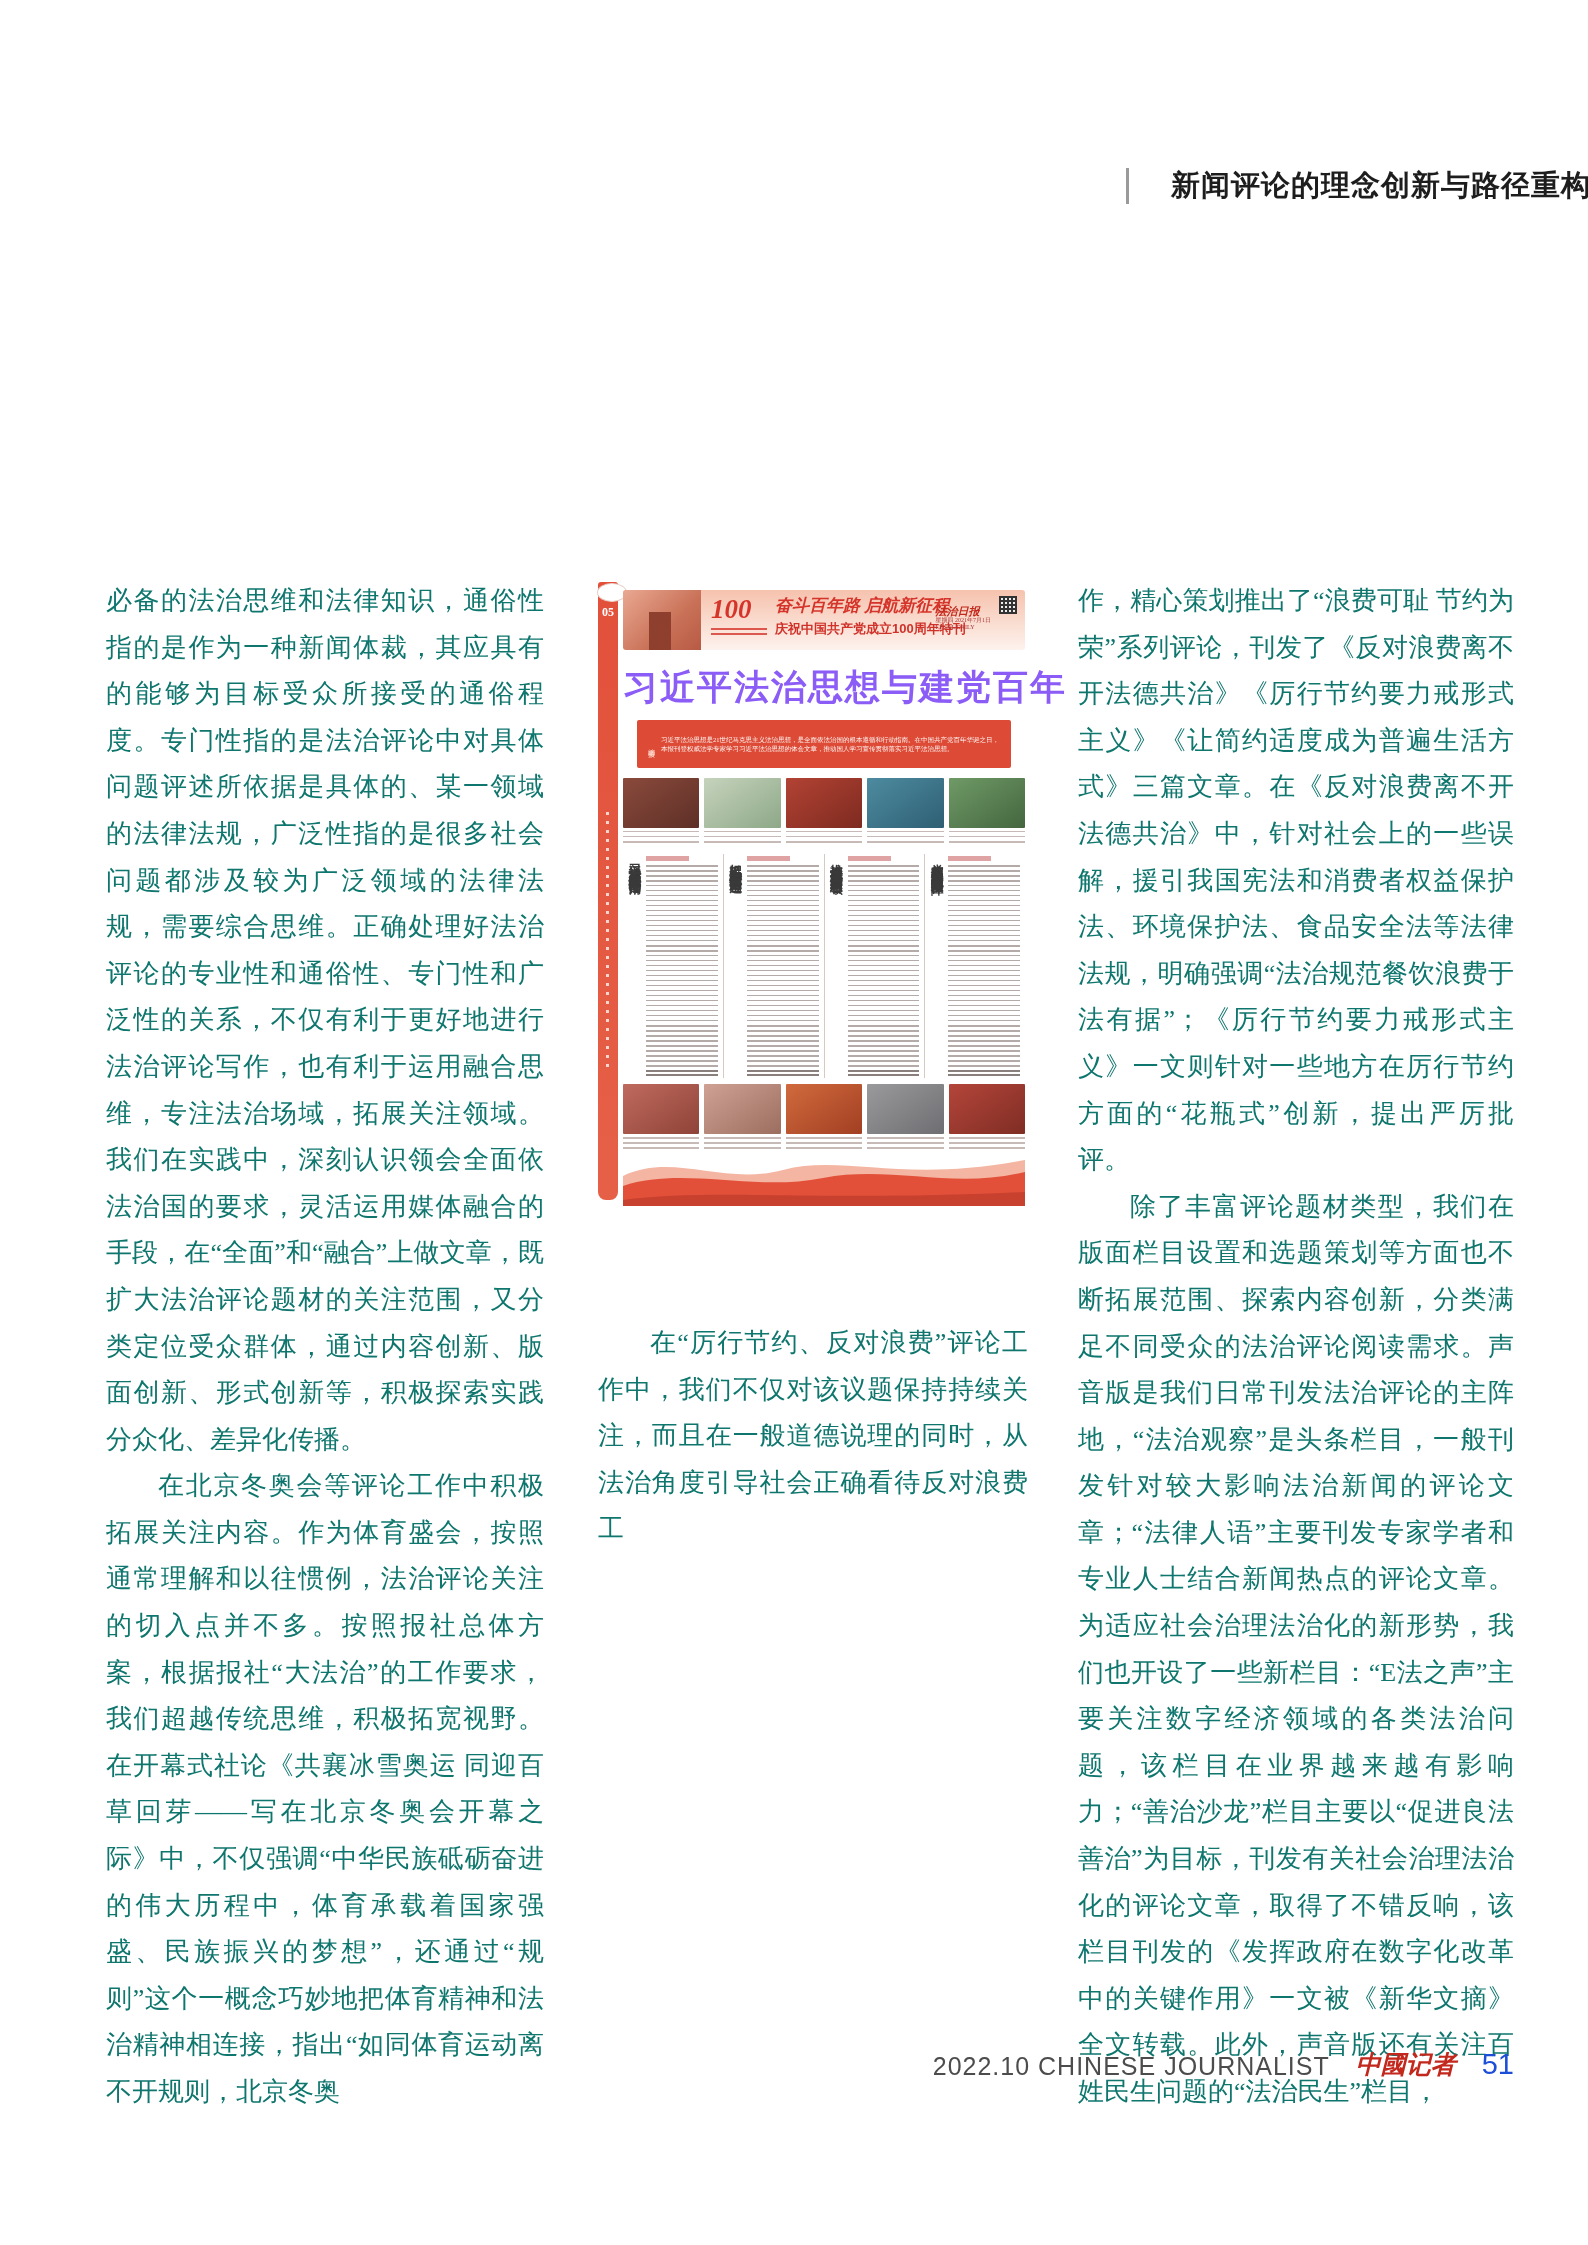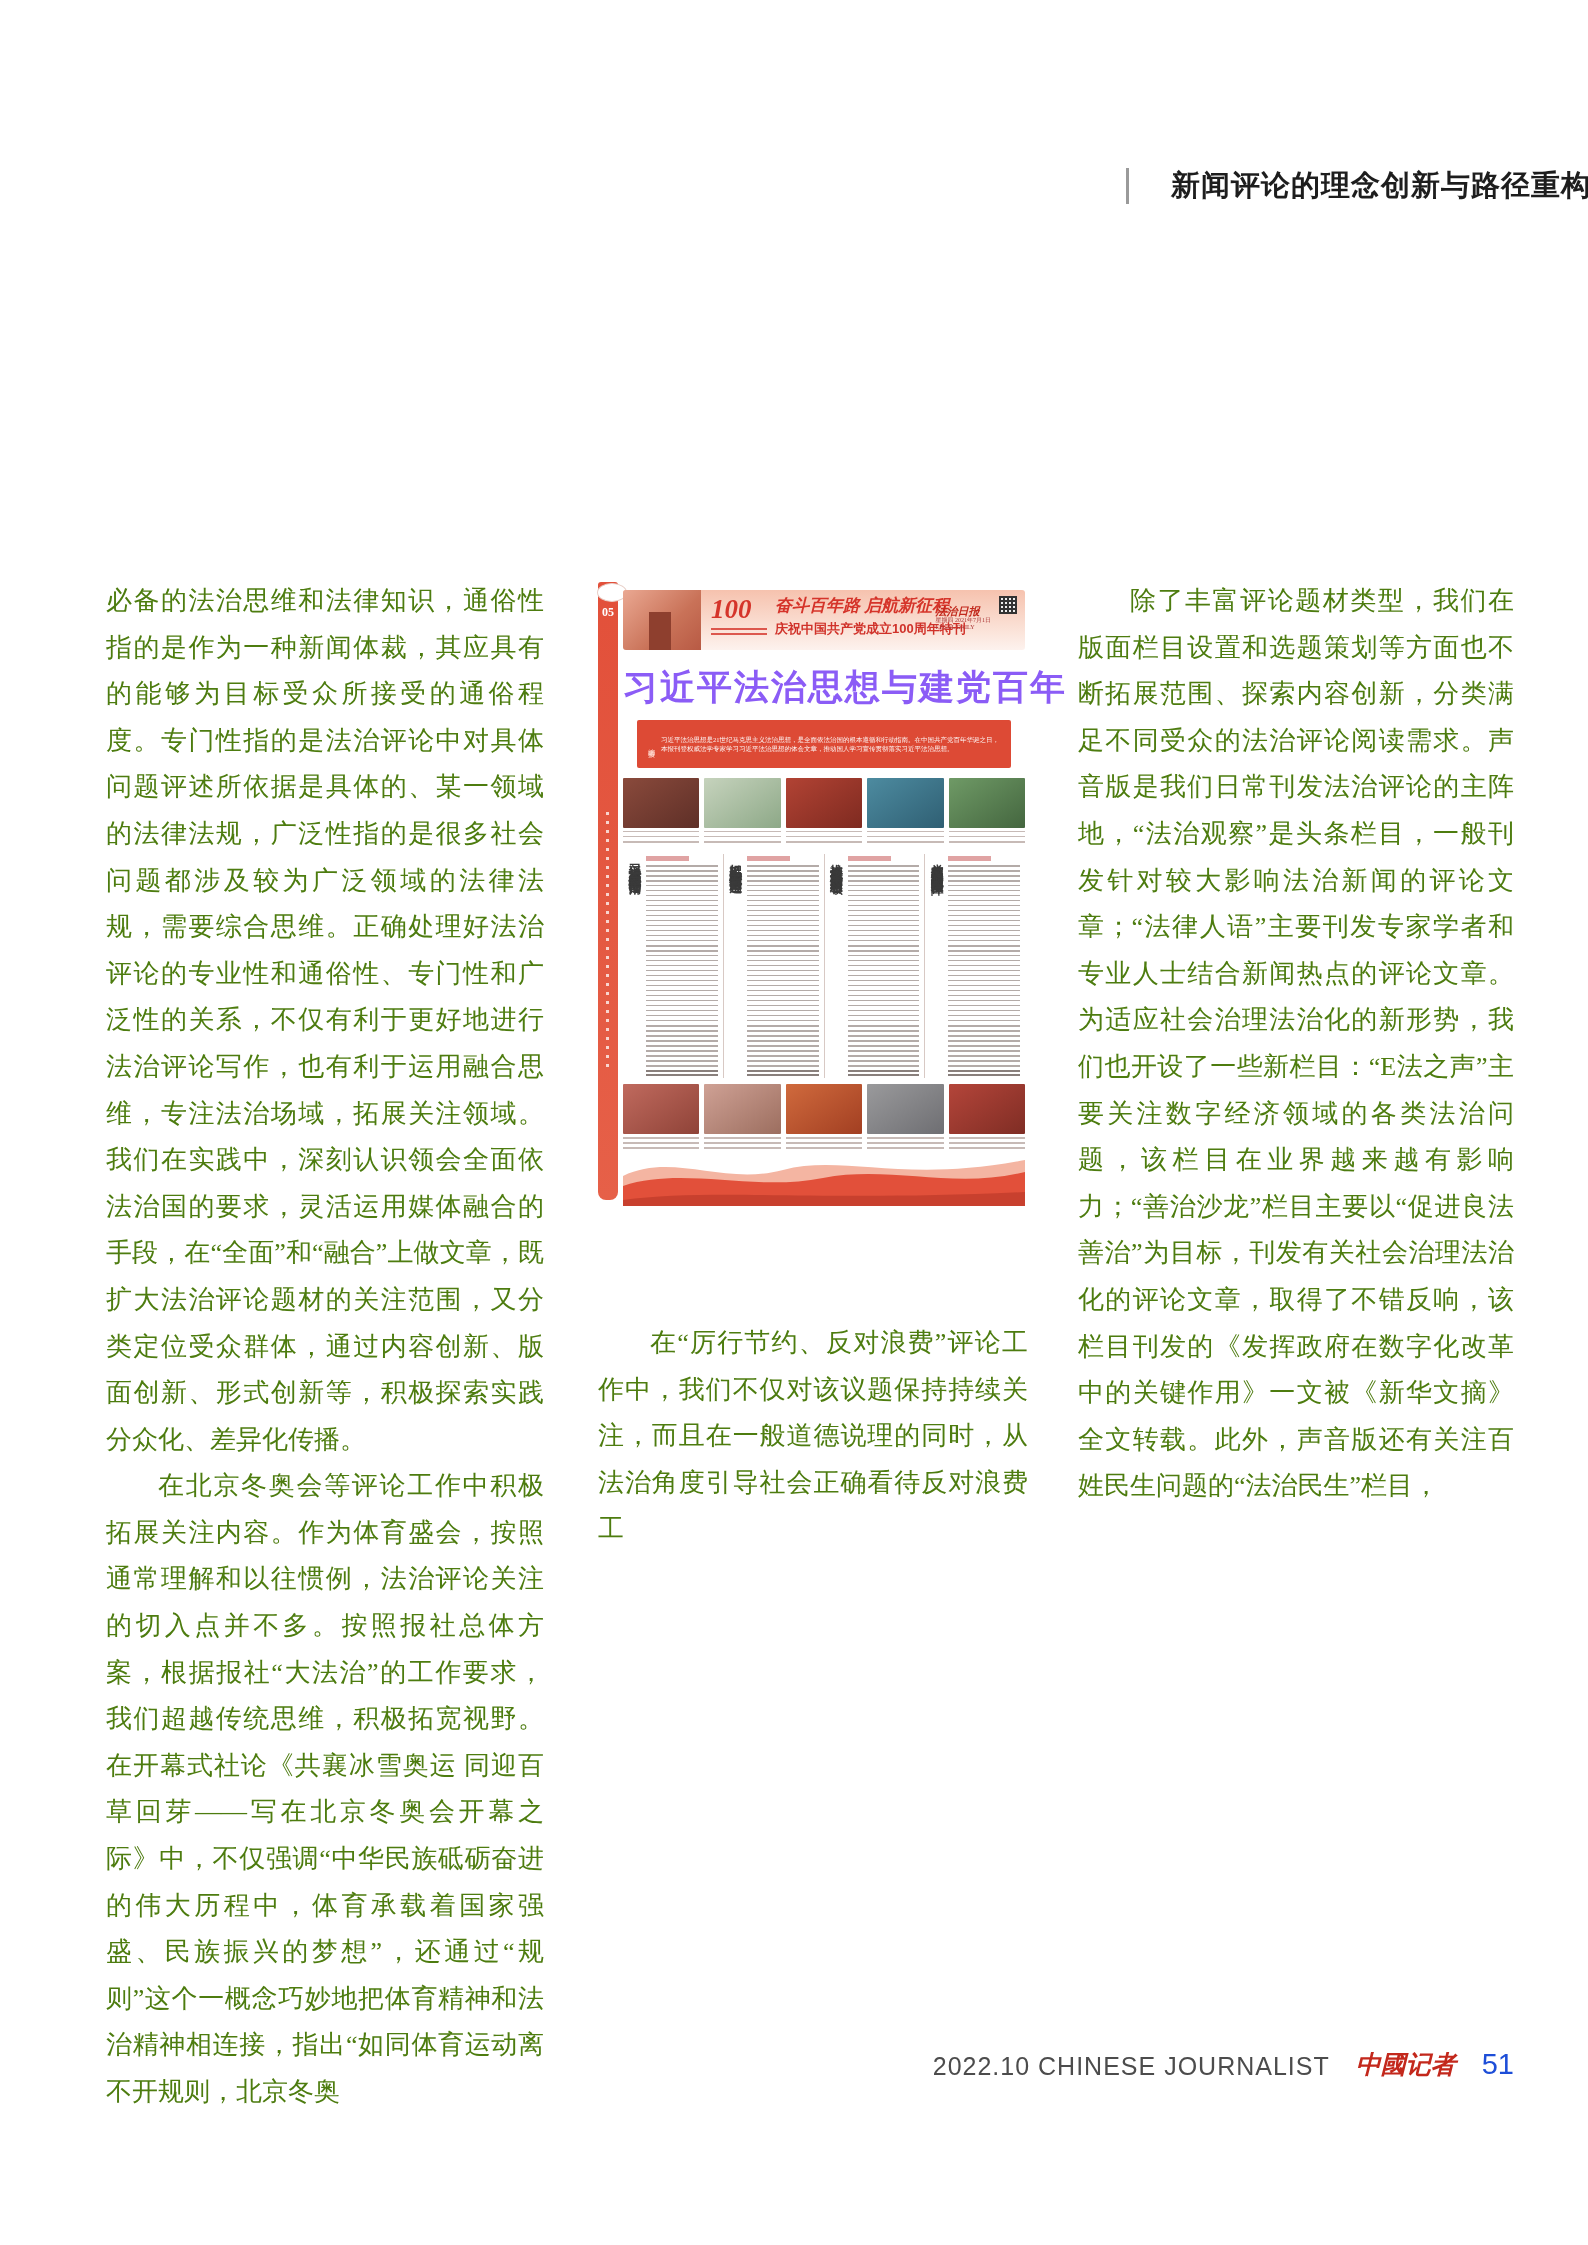--- a/index.html
+++ b/index.html
@@ -8,21 +8,21 @@
     font-family:"Liberation Serif","DejaVu Serif",serif;color:#2e2e2e;
     overflow:hidden;
   }
   
   .runhead{position:absolute;top:166px;left:1126px;display:flex;align-items:flex-start;gap:30px;}
   .runhead .bar{width:3px;height:36px;background:#9a9a9a;margin-right:12px;margin-top:2px;}
   .runhead .txt{font-family:"Liberation Sans","DejaVu Sans",sans-serif;font-weight:700;
     font-size:29px;color:#1d1d1d;letter-spacing:1px;white-space:nowrap;}
   
   .col{position:absolute;font-size:26px;line-height:46.6px;text-align:justify;
-    text-justify:inter-ideograph;color:#4d7c0f;}
+    text-justify:inter-ideograph;color:#0f766e;}
   .col-left{left:106px;top:578px;width:438px;}
   .col-mid-text{left:598px;top:1320px;width:430px;}
   .col-right{left:1078px;top:578px;width:436px;}
   .para{margin:0;}
   .para.indent{text-indent:2em;}
   
   .npimg{position:absolute;left:598px;top:578px;width:430px;height:630px;background:#fff;}
   .np-strip{position:absolute;left:0;top:4px;width:20px;height:618px;
     background:linear-gradient(180deg,#e2503a,#e66048);border-radius:3px 3px 8px 8px;}
   .np-oval{position:absolute;left:-1px;top:5px;width:28px;height:17px;background:#fff;
@@ -217,20 +217,21 @@
       <path d="M0,58 C90,46 200,60 402,50 L402,64 L0,64 Z" fill="#c8402e"></path>
     </svg>
   </div>
 </div>
 
 <div class="col col-mid-text">
   <p class="para indent">在“厉行节约、反对浪费”评论工作中，我们不仅对该议题保持持续关注，而且在一般道德说理的同时，从法治角度引导社会正确看待反对浪费工</p>
 </div>
 
 <div class="col col-right">
+  <p class="para">作，精心策划推出了“浪费可耻 节约为荣”系列评论，刊发了《反对浪费离不开法德共治》《厉行节约要力戒形式主义》《让简约适度成为普遍生活方式》三篇文章。在《反对浪费离不开法德共治》中，针对社会上的一些误解，援引我国宪法和消费者权益保护法、环境保护法、食品安全法等法律法规，明确强调“法治规范餐饮浪费于法有据”；《厉行节约要力戒形式主义》一文则针对一些地方在厉行节约方面的“花瓶式”创新，提出严厉批评。</p>
   <p class="para indent">除了丰富评论题材类型，我们在版面栏目设置和选题策划等方面也不断拓展范围、探索内容创新，分类满足不同受众的法治评论阅读需求。声音版是我们日常刊发法治评论的主阵地，“法治观察”是头条栏目，一般刊发针对较大影响法治新闻的评论文章；“法律人语”主要刊发专家学者和专业人士结合新闻热点的评论文章。为适应社会治理法治化的新形势，我们也开设了一些新栏目：“E法之声”主要关注数字经济领域的各类法治问题，该栏目在业界越来越有影响力；“善治沙龙”栏目主要以“促进良法善治”为目标，刊发有关社会治理法治化的评论文章，取得了不错反响，该栏目刊发的《发挥政府在数字化改革中的关键作用》一文被《新华文摘》全文转载。此外，声音版还有关注百姓民生问题的“法治民生”栏目，</p>
 </div>
 
 <div class="pgfoot">
   <span class="issue">2022.10 CHINESE JOURNALIST</span>
   <span class="maglogo">中國记者</span>
   <span class="pno">51</span>
 </div>
 
 </body></html>

